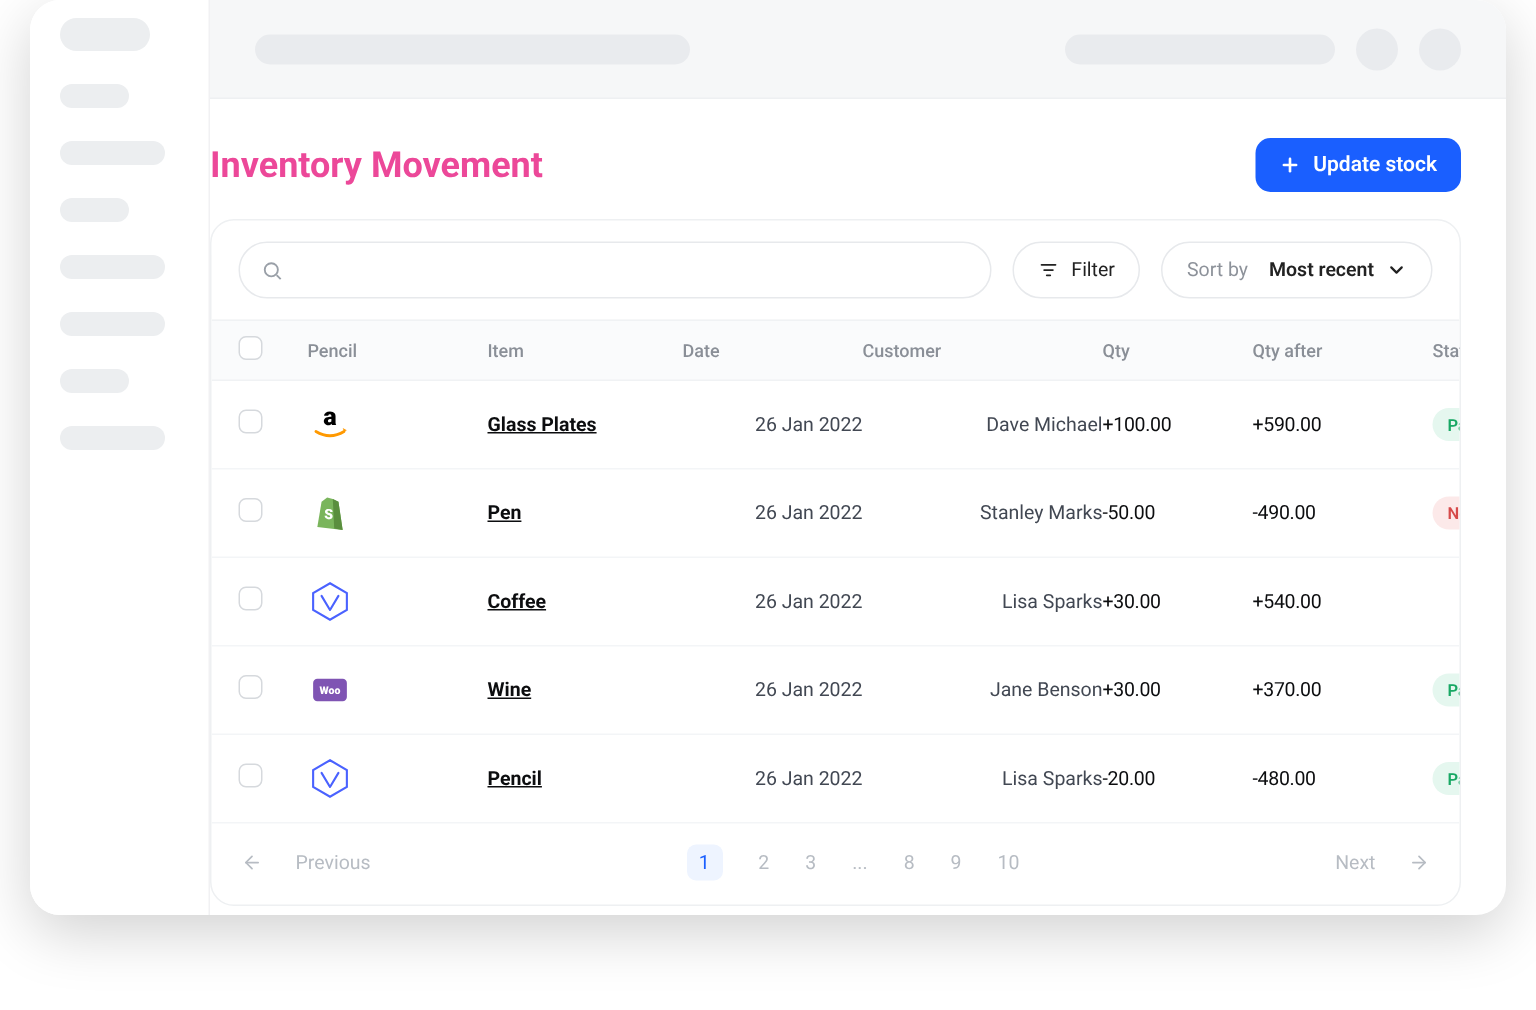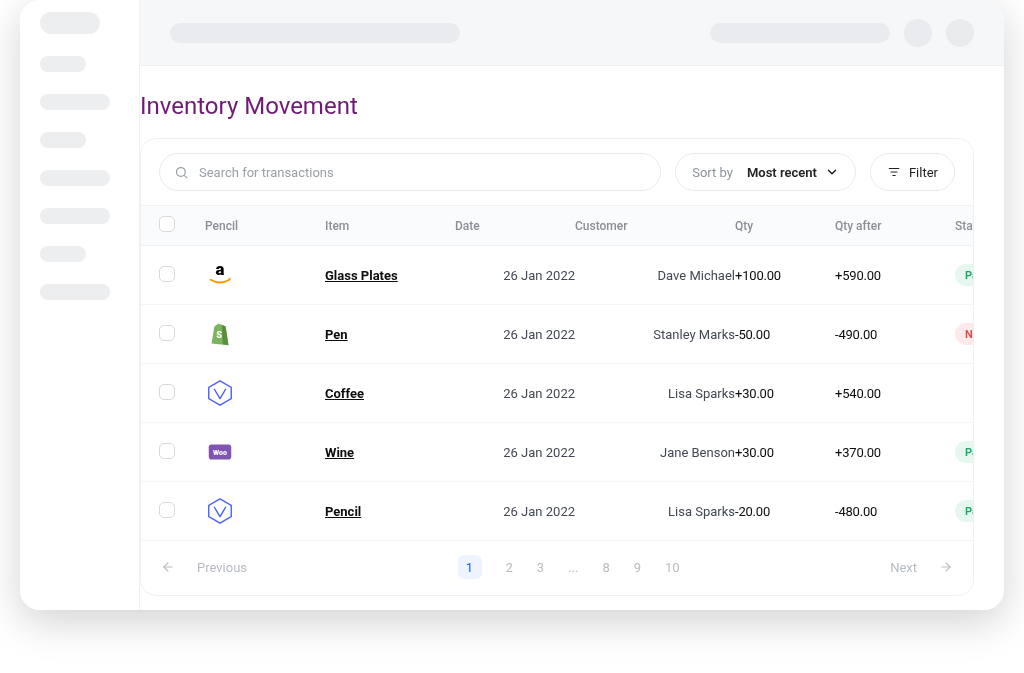--- a/index.html
+++ b/index.html
@@ -20,21 +20,21 @@
   .topbar { height: 66px; background: #f6f7f8; border-bottom: 1px solid #eef0f2; display: flex; align-items: center; padding: 0 30px; gap: 14px; }
   .topbar .left-ph { height: 20px; width: 290px; background: #e9ebee; border-radius: 999px; }
   .topbar .spacer { flex: 1; }
   .topbar .right-ph { height: 20px; width: 180px; background: #e9ebee; border-radius: 999px; }
   .topbar .circ { width: 28px; height: 28px; background: #e9ebee; border-radius: 50%; }
 
   .page { padding: 20px 30px 0 0; display: flex; flex-direction: column; min-height: 0; }
 
   
   .titlebar { display: flex; align-items: center; justify-content: space-between; padding: 6px 0 18px 0; }
-  .titlebar h1 { font-size: 24px; font-weight: 400; color: #701a75; }
+  .titlebar h1 { font-size: 24px; font-weight: 700; color: #ec4899; }
   .btn-primary { background: #1a5fff; color: #fff; border: none; border-radius: 10px; padding: 10px 16px; font-size: 14px; font-weight: 600; display: inline-flex; align-items: center; gap: 8px; cursor: pointer; }
   .btn-primary svg { width: 14px; height: 14px; }
 
   .card { background: #fff; border: 1px solid #eef0f2; border-radius: 16px; overflow: hidden; display: flex; flex-direction: column; min-height: 0; flex: 1; }
 
   
   .toolbar { display: flex; align-items: center; gap: 14px; padding: 14px 18px; }
   .search { flex: 1; display: flex; align-items: center; gap: 10px; border: 1px solid #e7e9ec; border-radius: 999px; height: 38px; padding: 0 14px; color: #9aa0a8; background: #fff; }
   .search svg { width: 15px; height: 15px; stroke: #9aa0a8; }
   .search input { border: none; outline: none; font-size: 13px; flex: 1; color: #333; }
@@ -89,46 +89,52 @@
       <div class="left-ph"></div>
       <div class="spacer"></div>
       <div class="right-ph"></div>
       <div class="circ"></div>
       <div class="circ"></div>
     </div>
 
     <div class="page">
       <div class="titlebar">
         <h1>Inventory Movement</h1>
+        <button class="btn-primary">
+          <svg viewBox="0 0 24 24" fill="none" stroke="currentColor" stroke-width="3" stroke-linecap="round">
+              <line x1="12" y1="5" x2="12" y2="19"></line>
+              <line x1="5" y1="12" x2="19" y2="12"></line>
+            </svg>
+          <span>Update stock</span>
+        </button>
       </div>
 
       <div class="card">
 
         <div class="toolbar">
           <div class="search">
             <svg viewBox="0 0 24 24" fill="none" stroke="currentColor" stroke-width="2">
                 <circle cx="11" cy="11" r="7"></circle>
                 <line x1="21" y1="21" x2="16.65" y2="16.65"></line>
               </svg>
-            <input type="text" placeholder="Search for transactions" style="">
           </div>
+          <button class="pillbtn">
+            <svg viewBox="0 0 24 24" fill="none" stroke="#222" stroke-width="2" stroke-linecap="round">
+                <line x1="4" y1="6" x2="20" y2="6"></line>
+                <line x1="7" y1="12" x2="17" y2="12"></line>
+                <line x1="10" y1="18" x2="14" y2="18"></line>
+              </svg>
+            <span>Filter</span>
+          </button>
           <button class="pillbtn sortbtn">
             <span class="muted">Sort by</span>
             <span class="val">Most recent</span>
             <svg viewBox="0 0 24 24" fill="none" stroke="#222" stroke-width="2.5" stroke-linecap="round" stroke-linejoin="round">
                 <polyline points="6 9 12 15 18 9"></polyline>
               </svg>
-          </button>
-          <button class="pillbtn">
-            <svg viewBox="0 0 24 24" fill="none" stroke="#222" stroke-width="2" stroke-linecap="round">
-                <line x1="4" y1="6" x2="20" y2="6"></line>
-                <line x1="7" y1="12" x2="17" y2="12"></line>
-                <line x1="10" y1="18" x2="14" y2="18"></line>
-              </svg>
-            <span>Filter</span>
           </button>
         </div>
 
         <div class="table-head">
           <span><span class="chk"></span></span>
           <span>Pencil</span>
           <span>Item</span>
           <span>Date</span>
           <span>Customer</span>
           <span>Qty</span>

